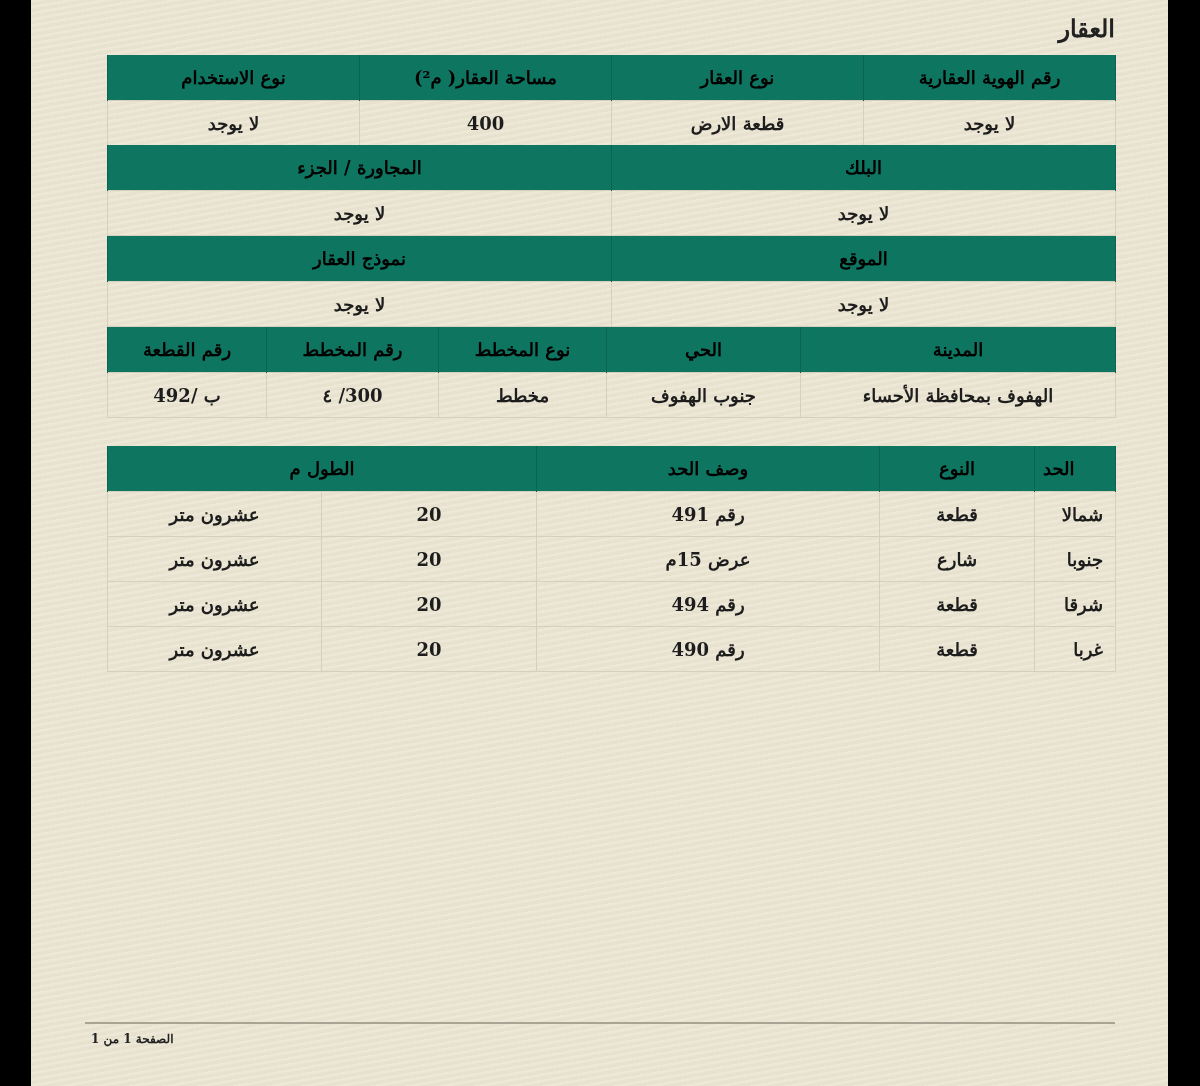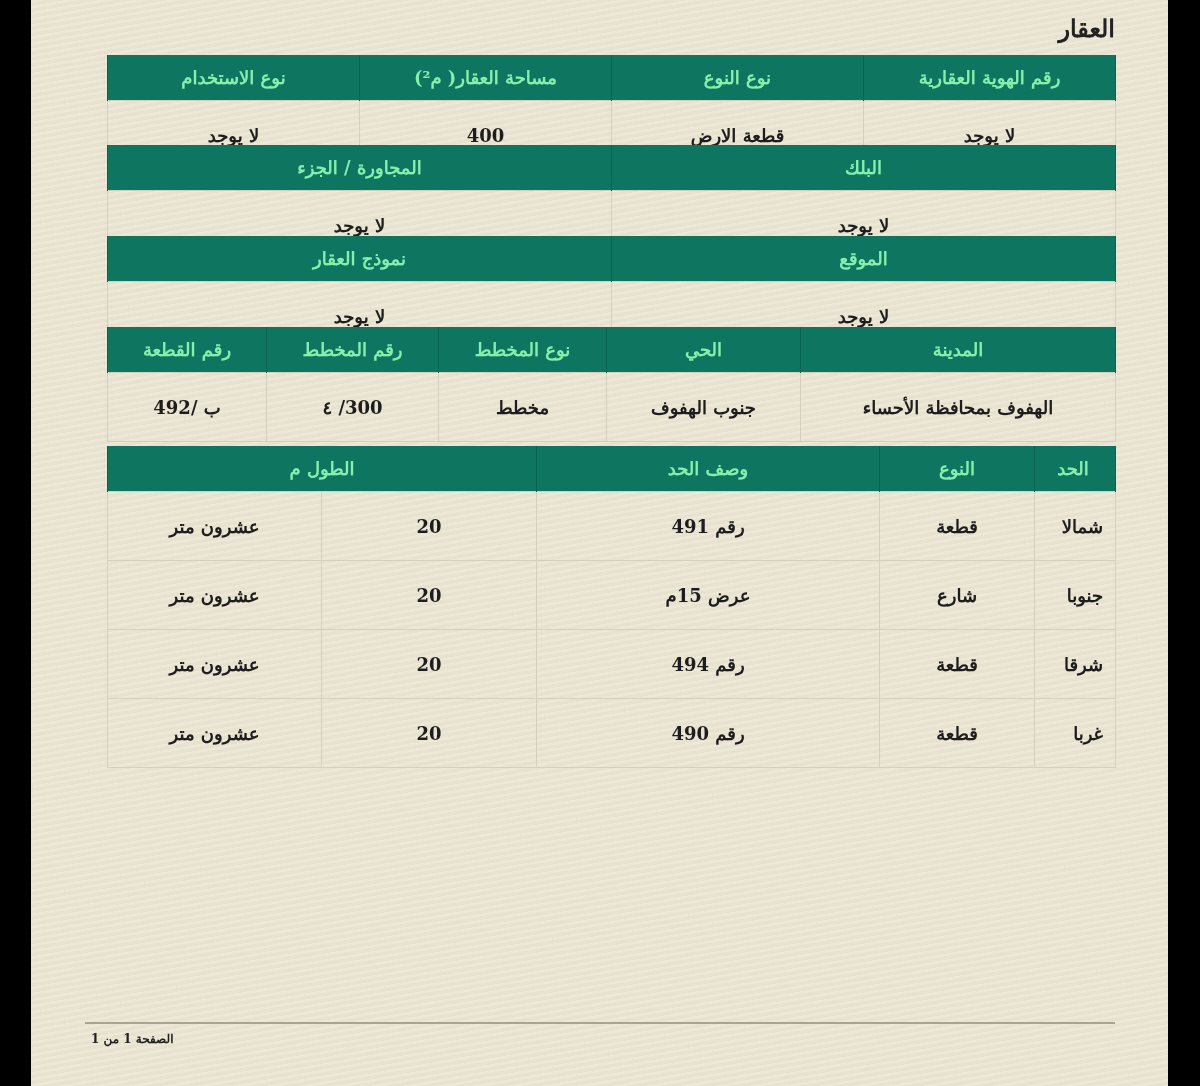--- a/index.html
+++ b/index.html
@@ -15,29 +15,29 @@
     }
     .title {
       position: absolute; right: 53px; top: 14px;
       font-size: 24px; font-weight: bold; color: #222; direction: rtl;
     }
     table.grid {
       position: absolute; left: 76px; width: 1008px;
       border-collapse: collapse; direction: rtl; table-layout: fixed;
     }
     table.grid th {
-      background: #0e7561; color: #86efac; font-weight: bold;
+      background: #0e7561; color: #000000; font-weight: bold;
       font-size: 18px; height: 45px; padding: 0 8px; text-align: center;
       border-left: 1px solid #0a6452; border-right: 1px solid #0a6452;
     }
     table.grid td {
       font-size: 18px; color: #1d1d1d; font-weight: bold; height: 44px;
-      text-align: center; border: 1px solid #d6cfbb; padding: 12px 8px;
+      text-align: center; border: 1px solid #d6cfbb; padding: 0 8px;
     }
-    table.grid th.right-al { text-align: center; padding-right: 12px; }
+    table.grid th.right-al { text-align: left; padding-right: 12px; }
     table.grid td.right-al { text-align: right; padding-right: 12px; }
     .footer-line {
       position: absolute; left: 54px; top: 1022px; width: 1030px; height: 2px; background: #a9a393;
     }
     .footer-text {
       position: absolute; top: 1032px; font-size: 12px; color: #222; font-weight: bold; direction: rtl;
     }
     .footer-left { left: 60px; }
     .footer-right { right: 53px; }
   </style>
@@ -50,21 +50,21 @@
   <table class="grid" style="top:55px;">
     <colgroup>
         <col style="width:252px">
         <col style="width:252px">
         <col style="width:252px">
         <col style="width:252px">
       </colgroup>
     <tbody>
         <tr>
       <th>رقم الهوية العقارية</th>
-      <th>نوع النوع</th>
+      <th>نوع العقار</th>
       <th>مساحة العقار( م²)</th>
       <th>نوع الاستخدام</th>
     </tr>
     <tr>
       <td>لا يوجد</td>
       <td>قطعة الارض</td>
       <td>400</td>
       <td>لا يوجد</td>
     </tr>
   </tbody>

